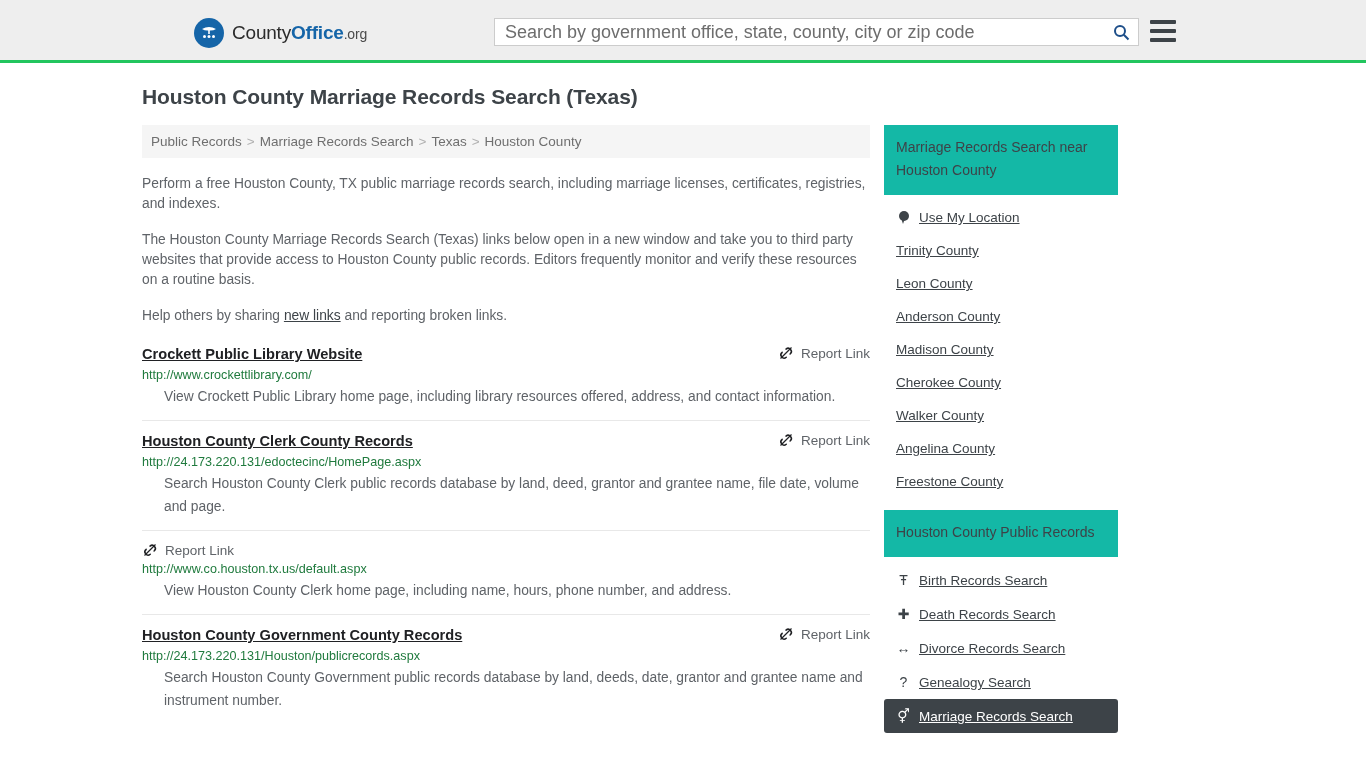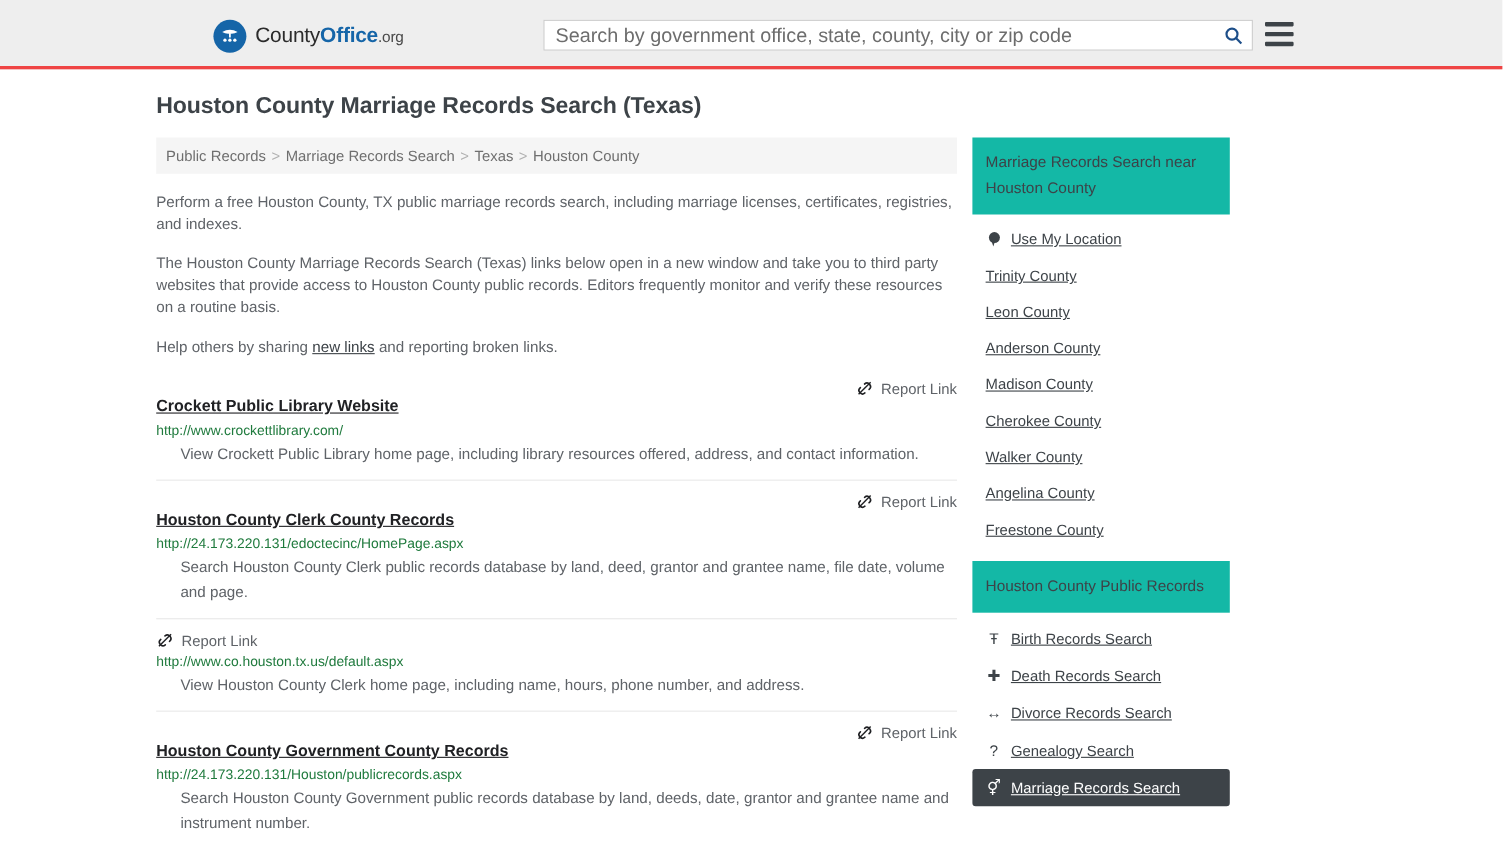--- a/index.html
+++ b/index.html
@@ -9,21 +9,21 @@
     background: #ffffff;
     font-family: "Liberation Sans", sans-serif;
     overflow: hidden;
   }
 
   
   .site-header {
     width: 1366px;
     height: 63px;
     background: #eeeeee;
-    border-bottom: 3px solid #ef4444;
+    border-bottom: 3px solid #22c55e;
     display: flex;
     align-items: center;
     position: relative;
   }
   .brand {
     position: absolute;
     left: 194px;
     top: 18px;
     display: flex;
     align-items: center;
@@ -158,21 +158,20 @@
     justify-content: space-between;
     align-items: flex-start;
   }
   .result-title {
     font-size: 14.6px;
     font-weight: bold;
     color: #202124;
     text-decoration: underline;
     cursor: pointer;
     line-height: 20px;
-    margin-top: 16px;
   }
   .report-link {
     display: flex;
     align-items: center;
     gap: 7px;
     font-size: 13.5px;
     color: #5f6368;
     cursor: pointer;
     white-space: nowrap;
     padding-top: 1px;

